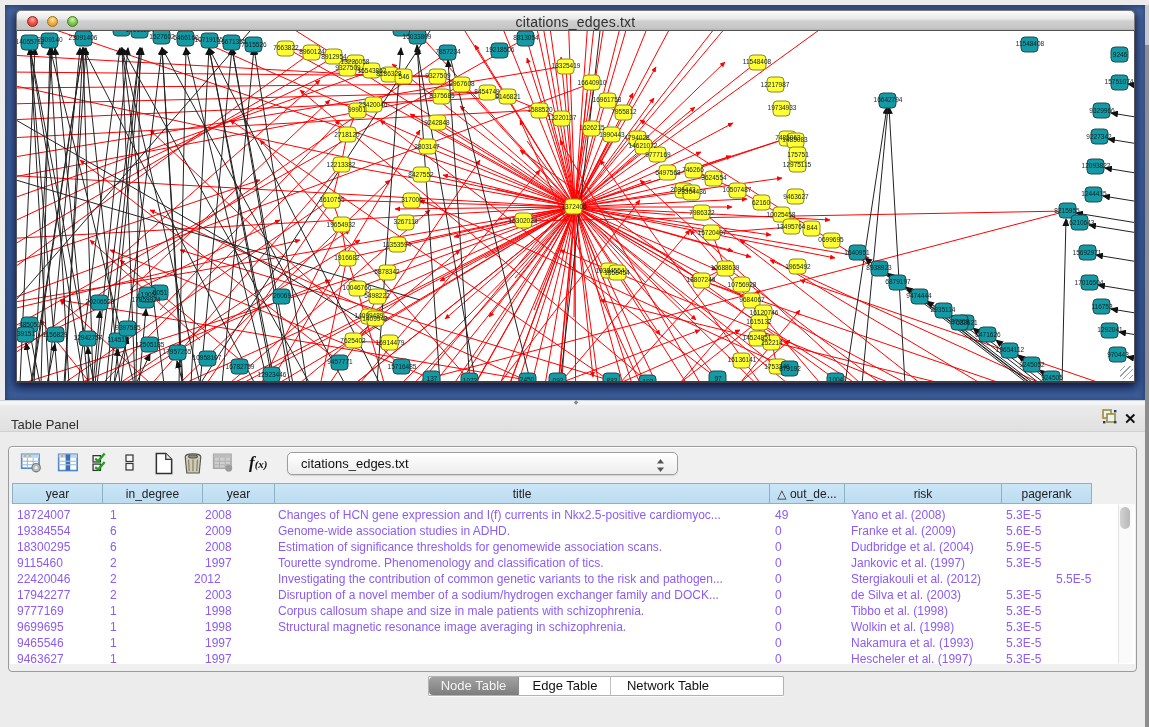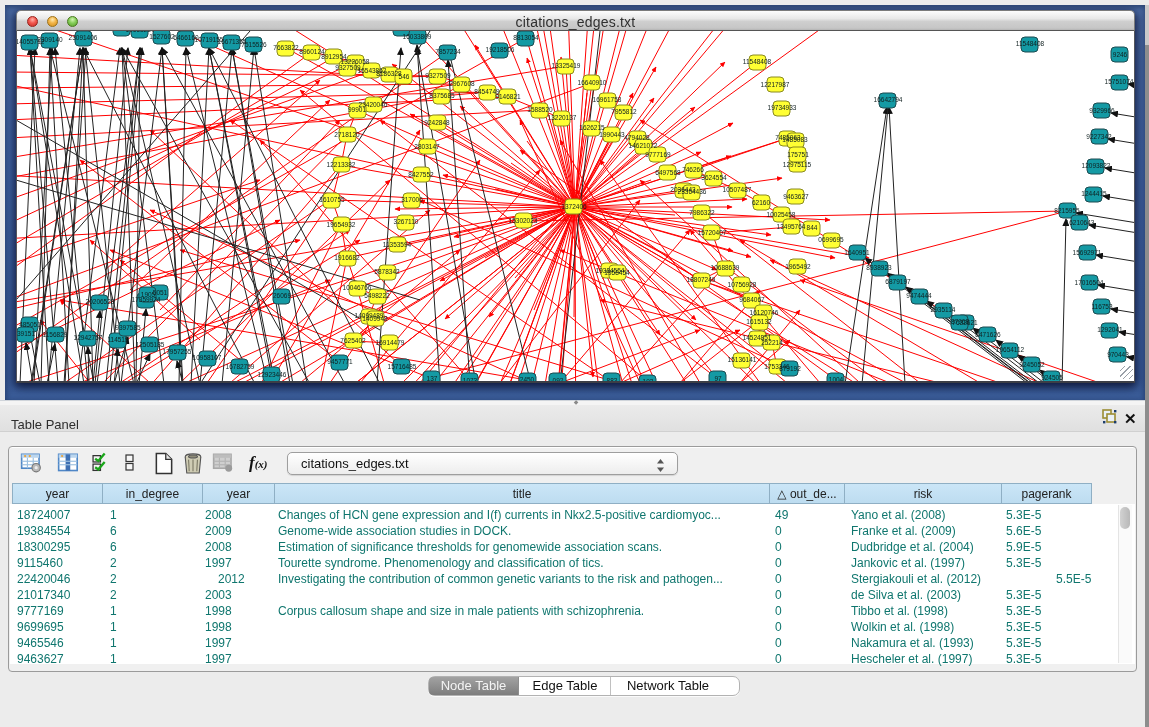--- a/index.html
+++ b/index.html
@@ -23,25 +23,25 @@
 #tph svg{position:absolute}
 #xic{position:absolute;left:1124px;top:5px;font-size:15px;font-weight:bold;color:#111}
 #panel{position:absolute;left:8px;top:446px;width:1129px;height:226px;background:#f0f0f0;border:1px solid #9b9b9b;border-radius:4px;box-shadow:inset 0 1px 0 #fff}
 .tbi{position:absolute;top:452px}
 #dd{position:absolute;left:287px;top:452px;width:391px;height:23px;background:linear-gradient(180deg,#ffffff,#ededed);border:1px solid #9e9e9e;border-radius:5px;box-shadow:0 1px 1px rgba(0,0,0,.12)}
 #dd .dt{position:absolute;left:13px;top:3px;font-size:13px;color:#111}
 #thead{position:absolute;left:12px;top:483px;height:21px}
 .hc{position:absolute;top:0;height:21px;background:linear-gradient(180deg,#cbe6f7,#bddcf0);border:1px solid #8fafc4;border-left:none;font-size:12px;color:#222;text-align:center;line-height:20px}
 .hc0{border-left:1px solid #8fafc4}
 #twhite{position:absolute;left:10px;top:504px;width:1125px;height:160px;background:#fff}
-.trow{position:absolute;left:0;height:16px;width:1149px;font-size:12px;color:#0f766e}
+.trow{position:absolute;left:0;height:16px;width:1149px;font-size:12px;color:#8b5cf6}
 .trow span{position:absolute;top:1px;white-space:nowrap}
 #vsb{position:absolute;left:1118px;top:505px;width:14px;height:158px;background:#fafafa;border-left:1px solid #e4e4e4}
 #vsbt{position:absolute;left:1120px;top:507px;width:10px;height:22px;background:linear-gradient(90deg,#d2d2d2,#b8b8b8);border-radius:5px}
-#tabs{position:absolute;left:428px;top:676px;width:312px;height:20px;background:#fff;border:1px solid #b2b2b2;border-radius:7px;box-shadow:0 1px 0 rgba(255,255,255,.8)}
+#tabs{position:absolute;left:428px;top:676px;width:356px;height:20px;background:#fff;border:1px solid #b2b2b2;border-radius:1px;box-shadow:0 1px 0 rgba(255,255,255,.8)}
 .tabseg{position:absolute;top:0;height:18px;font-size:13px;text-align:center;line-height:18px;color:#111}
 #seg1{left:0;width:90px;background:linear-gradient(180deg,#a2a2a2,#7d7d7d);border-radius:4px 0 0 4px;color:#f4f4f4;border-right:1px solid #8e8e8e}
 #seg2{left:91px;width:91px;border-right:1px solid #c0c0c0}
 #seg3{left:183px;width:112px}
 #status{position:absolute;left:0;top:700px;width:1149px;height:27px;background:#ececec;border-top:1px solid #e0e0e0}
 #mem{position:absolute;right:33px;top:9px;font-size:11.5px;color:#1a1a1a}
 #memdot{position:absolute;left:1121px;top:8px;width:12px;height:12px;border-radius:50%;background:#38c52f;border:1.5px solid #2a4a28}
 #rstrip{position:absolute;left:1145px;top:5px;width:4px;height:722px;background:#8d8d8d}
 #rstriptop{position:absolute;left:1145px;top:5px;width:4px;height:40px;background:#c9c9c9}
 </style></head>
@@ -797,21 +797,21 @@
       <span style="left:205px">2008</span>
       <span style="left:278px">Changes of HCN gene expression and I(f) currents in Nkx2.5-positive cardiomyoc...</span>
       <span style="left:775px">49</span>
       <span style="left:851px">Yano et al. (2008)</span>
       <span style="left:1006px">5.3E-5</span>
     </div>
 <div class="trow" style="top:523px">
       <span style="left:17px">19384554</span>
       <span style="left:110px">6</span>
       <span style="left:205px">2009</span>
-      <span style="left:278px">Genome-wide association studies in DOCK.</span>
+      <span style="left:278px">Genome-wide association studies in ADHD.</span>
       <span style="left:775px">0</span>
       <span style="left:851px">Franke et al. (2009)</span>
       <span style="left:1006px">5.6E-5</span>
     </div>
 <div class="trow" style="top:539px">
       <span style="left:17px">18300295</span>
       <span style="left:110px">6</span>
       <span style="left:205px">2008</span>
       <span style="left:278px">Estimation of significance thresholds for genomewide association scans.</span>
       <span style="left:775px">0</span>
@@ -823,47 +823,49 @@
       <span style="left:110px">2</span>
       <span style="left:205px">1997</span>
       <span style="left:278px">Tourette syndrome. Phenomenology and classification of tics.</span>
       <span style="left:775px">0</span>
       <span style="left:851px">Jankovic et al. (1997)</span>
       <span style="left:1006px">5.3E-5</span>
     </div>
 <div class="trow" style="top:571px">
       <span style="left:17px">22420046</span>
       <span style="left:110px">2</span>
-      <span style="left:218px">2012</span>
+      <span style="left:194px">2012</span>
       <span style="left:278px">Investigating the contribution of common genetic variants to the risk and pathogen...</span>
       <span style="left:775px">0</span>
       <span style="left:851px">Stergiakouli et al. (2012)</span>
       <span style="left:1056px">5.5E-5</span>
     </div>
 <div class="trow" style="top:587px">
-      <span style="left:17px">21017340</span>
+      <span style="left:17px">17942277</span>
       <span style="left:110px">2</span>
       <span style="left:205px">2003</span>
+      <span style="left:278px">Disruption of a novel member of a sodium/hydrogen exchanger family and DOCK...</span>
       <span style="left:775px">0</span>
       <span style="left:851px">de Silva et al. (2003)</span>
       <span style="left:1006px">5.3E-5</span>
     </div>
 <div class="trow" style="top:603px">
       <span style="left:17px">9777169</span>
       <span style="left:110px">1</span>
       <span style="left:205px">1998</span>
       <span style="left:278px">Corpus callosum shape and size in male patients with schizophrenia.</span>
       <span style="left:775px">0</span>
       <span style="left:851px">Tibbo et al. (1998)</span>
       <span style="left:1006px">5.3E-5</span>
     </div>
 <div class="trow" style="top:619px">
       <span style="left:17px">9699695</span>
       <span style="left:110px">1</span>
       <span style="left:205px">1998</span>
+      <span style="left:278px">Structural magnetic resonance image averaging in schizophrenia.</span>
       <span style="left:775px">0</span>
       <span style="left:851px">Wolkin et al. (1998)</span>
       <span style="left:1006px">5.3E-5</span>
     </div>
 <div class="trow" style="top:635px">
       <span style="left:17px">9465546</span>
       <span style="left:110px">1</span>
       <span style="left:205px">1997</span>
       <span style="left:775px">0</span>
       <span style="left:851px">Nakamura et al. (1993)</span>

